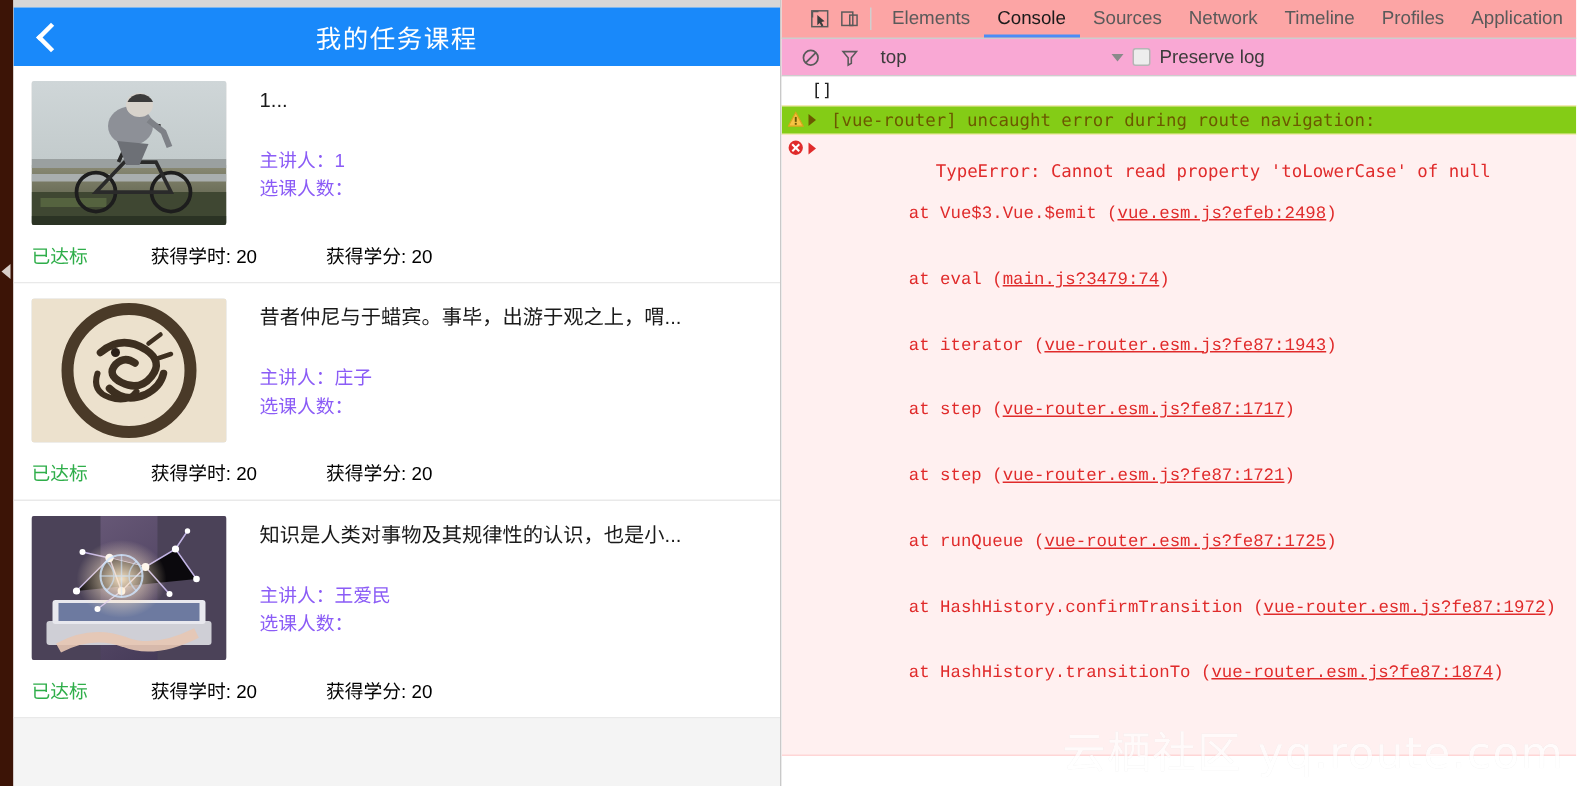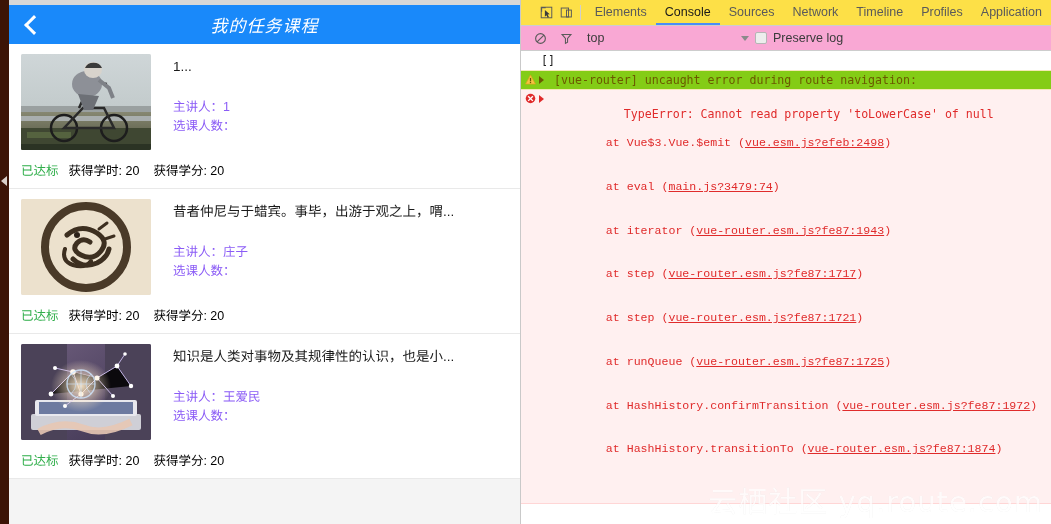--- a/index.html
+++ b/index.html
@@ -49,21 +49,20 @@
     display:block;width:11px;height:11px;
     border-left:3px solid #ffffff;
     border-bottom:3px solid #ffffff;
     transform:rotate(45deg);
     margin-left:4px;
   }
   .appbar-title{
     position:absolute;left:0;right:0;text-align:center;
     color:#ffffff;font-size:17px;letter-spacing:1px;
     pointer-events:none;
-    font-style:italic;
   }
 
   .course-scroll{
     flex:1 1 auto;background:#f4f4f4;overflow:hidden;
   }
   .course-card{
     background:#ffffff;
     border-bottom:1px solid #e9e9e9;
     padding:10px 12px 9px 12px;
     box-sizing:border-box;
@@ -81,37 +80,37 @@
     white-space:nowrap;overflow:hidden;text-overflow:ellipsis;
   }
   .card-meta{margin-top:22px;}
   .meta-line{
     font-size:12.5px;color:#8b5cf6;line-height:19px;
     white-space:nowrap;overflow:hidden;
   }
   .card-footer{
     margin-top:10px;
     display:flex;align-items:center;
-    font-size:12.5px;color:#4a4a4a;
+    font-size:12.5px;color:#4a4a4a;gap:32px;
   }
   .badge-ok{color:#2fae4a;margin-right:10px;}
   .foot-item{margin-right:14px;color:#000000;}
 
   
   .devtools{
     flex:1 1 auto;height:524px;
     background:#ffffff;
     border-left:1px solid #c9c9c9;
     display:flex;flex-direction:column;
     font-family:"Liberation Sans","DejaVu Sans",sans-serif;
     position:relative;overflow:hidden;
   }
   .dt-tabbar{
     height:25px;flex:0 0 25px;
-    background:#fde047;
+    background:#fca5a5;
     border-bottom:1px solid #cdcdcd;
     display:flex;align-items:stretch;padding-left:16px;
   }
   .dt-iconbtn{
     width:26px;display:flex;align-items:center;justify-content:center;
     cursor:pointer;
   }
   .dt-sep{width:1px;background:#cfcfcf;margin:5px 5px 5px 3px;}
   .dt-tab{
     display:flex;align-items:center;padding:0 9px;

